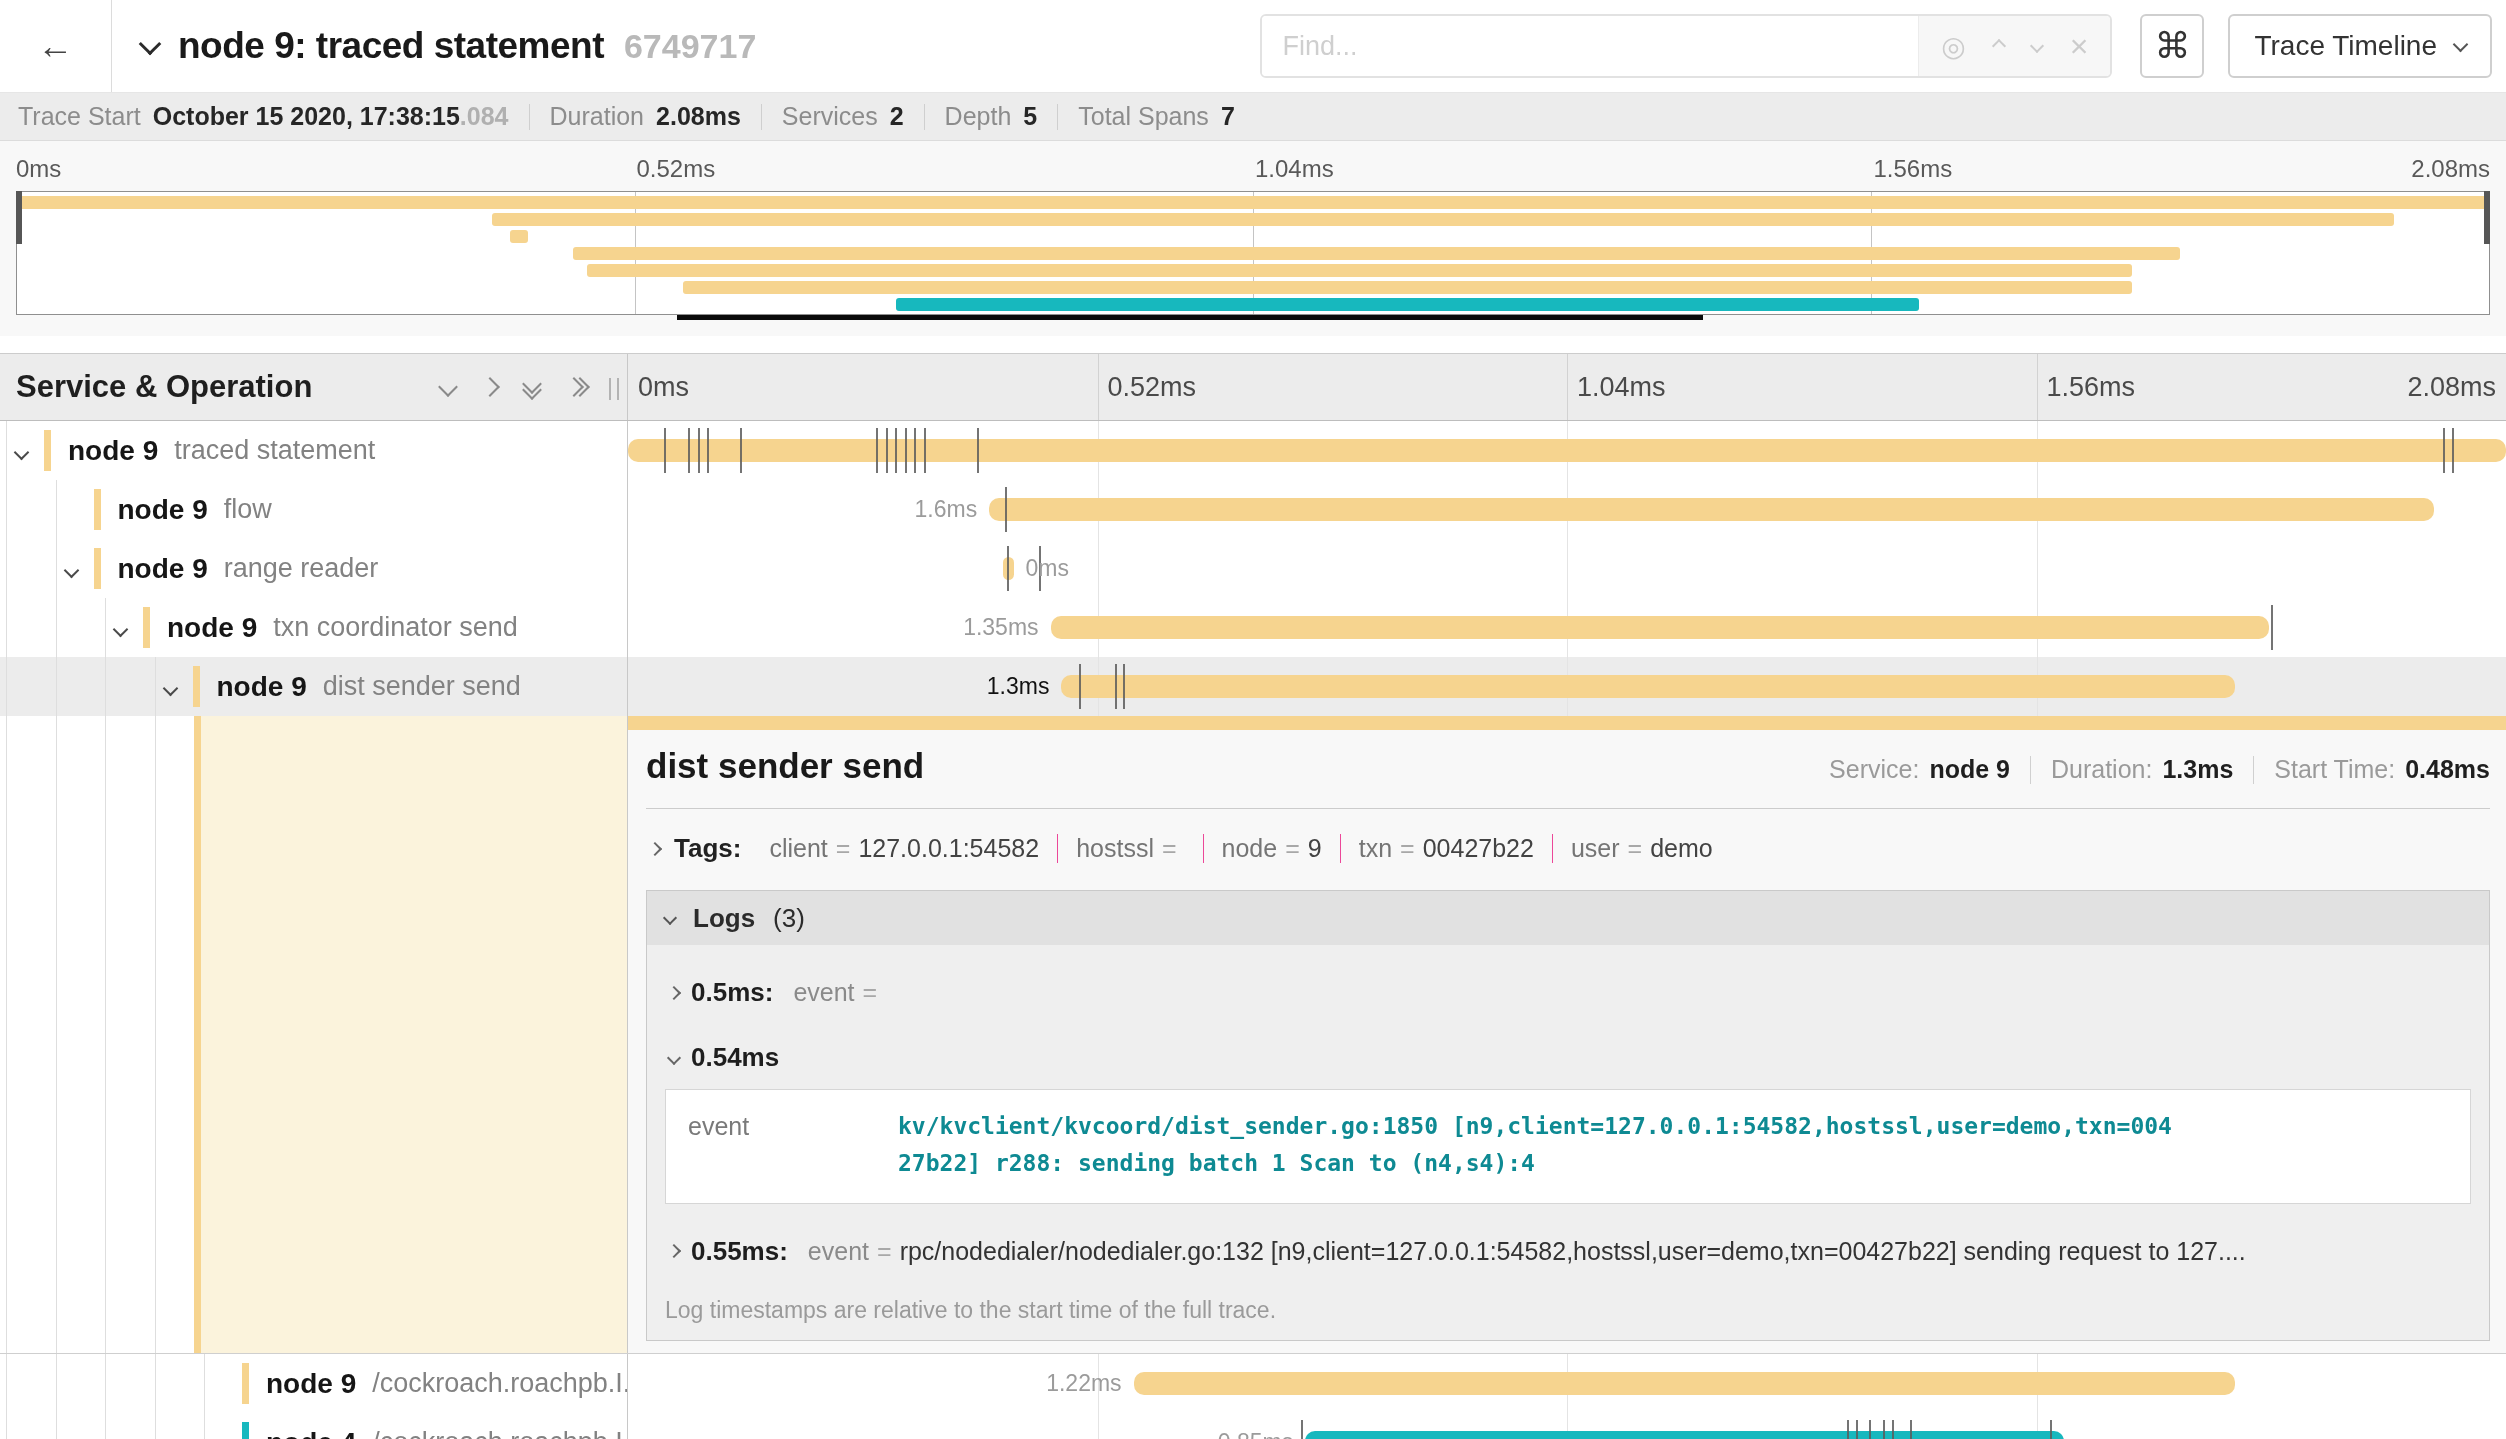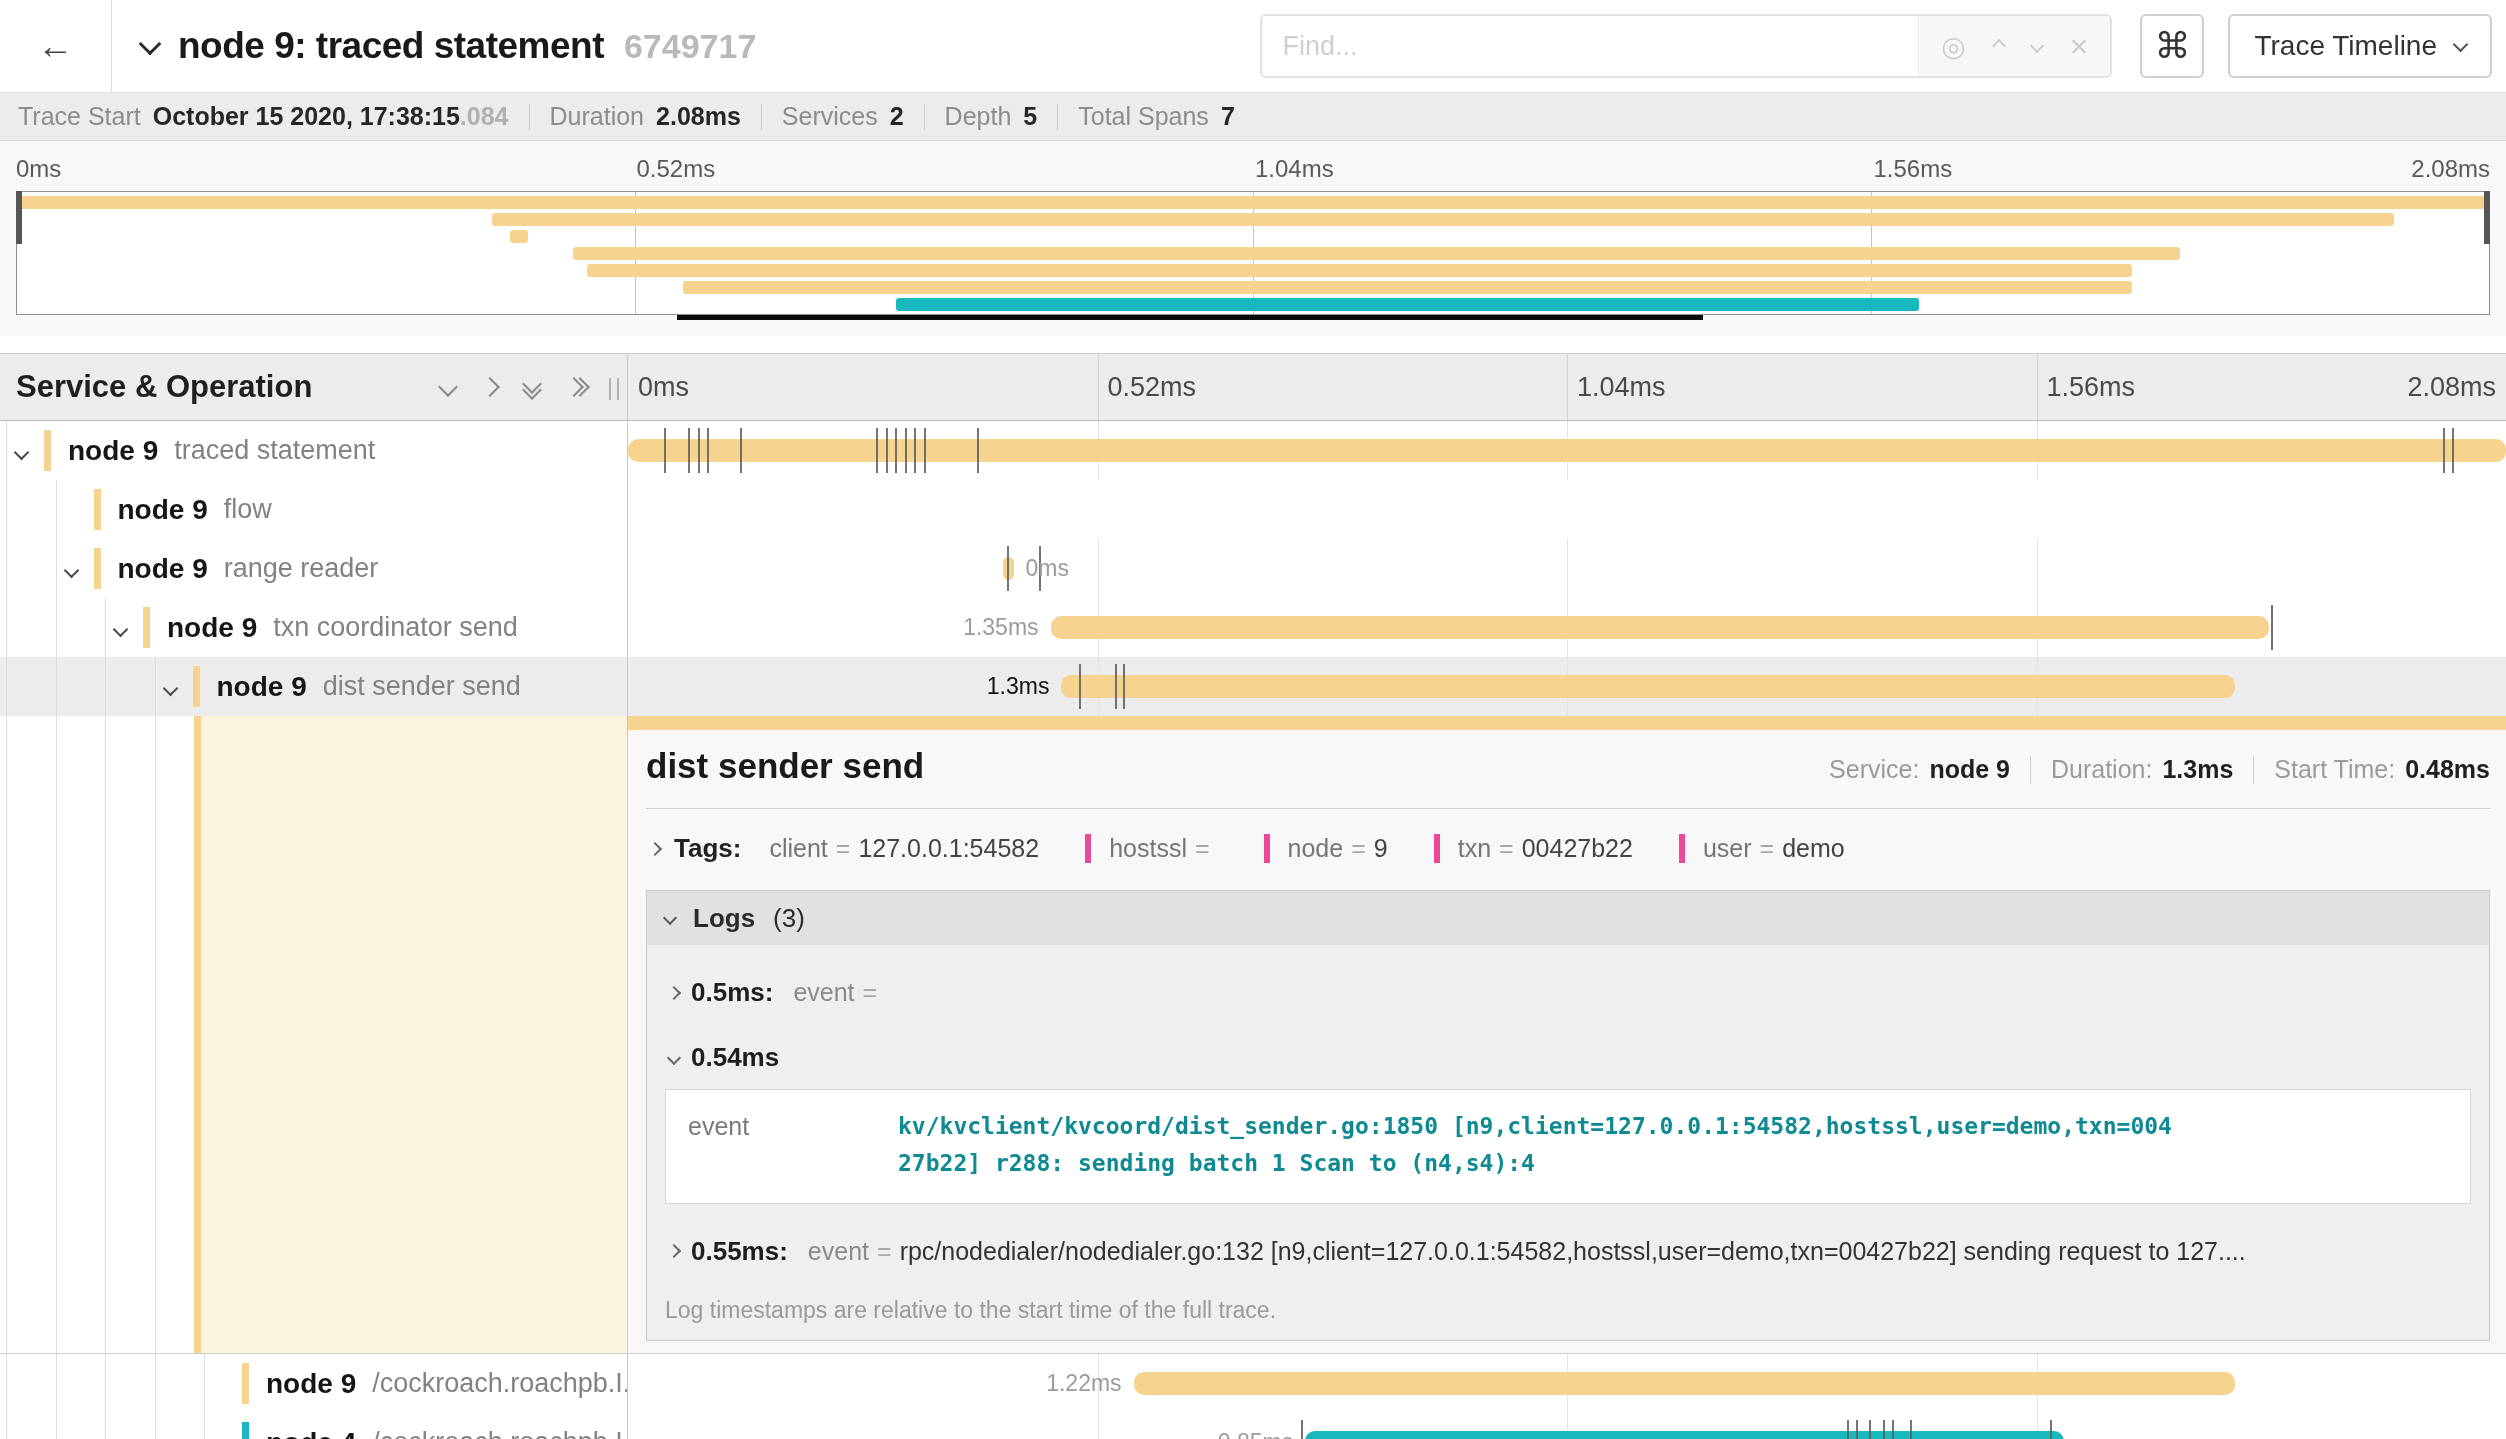--- a/index.html
+++ b/index.html
@@ -98,21 +98,21 @@
   .dtitle { font-size:35px; font-weight:bold; color:#1a1a1a; }
   .dmeta { margin-left:auto; display:flex; align-items:center; font-size:25px; }
   .dmeta .lbl { color:#9a9a9a; margin-right:10px; }
   .dmeta .val { color:#1f1f1f; font-weight:bold; }
   .dsep { width:1px; height:28px; background:#d0d0d0; margin:0 20px; }
   .dhr { border:none; border-top:1px solid #cccccc; margin-top:22px; }
   .tagsrow { margin-top:24px; display:flex; align-items:center; font-size:25px; white-space:nowrap; }
   .tagsrow .tchev { color:#666; margin:0 14px 0 4px; }
   .taglabel { font-weight:bold; color:#222; font-size:26px; margin-right:10px; }
   .tag { padding:0 18px; display:inline-flex; align-items:center; }
-  .tag + .tag { border-left:6px solid #ec4899;margin-left:28px; }
+  .tag + .tag { border-left:1px solid #ec4899; }
   .tag .k { color:#757575; }
   .eq { color:#a8a8a8; margin:0 8px; }
   .tag .v { color:#434343; }
   .logsbox { margin-top:26px; border:1px solid #c9c9c9; background:#efefef; }
   .logshead { height:54px; background:#e1e1e1; display:flex; align-items:center; padding-left:18px; gap:18px; font-size:26px; color:#2b2b2b; cursor:pointer; }
   .logshead .chv { color:#555; }
   .logshead b { font-weight:bold; }
   .logsbody { padding:4px 18px 16px; }
   .lrow { display:flex; align-items:center; margin-top:28px; font-size:25px; white-space:nowrap; overflow:hidden; cursor:pointer; }
   .lrow .chv { flex:none; color:#666; margin:0 12px 0 4px; width:10px; height:10px; border-width:2px; }
@@ -282,20 +282,28 @@
         <div class="trow">
           <div class="tleft">
             <div class="guide" style="left: 6px;"></div>
             <div class="guide" style="left: 55.5px;"></div>
             <div class="chip" style="left: 93.5px; background: rgb(246, 212, 143);"></div>
             <div class="svcwrap" style="left: 117.5px;">
               <span class="svc">node 9</span>
               <span class="op">flow</span>
             </div>
           </div>
+          <div class="tright">
+            <div class="vgrid" style="left: 25%;"></div>
+            <div class="vgrid" style="left: 50%;"></div>
+            <div class="vgrid" style="left: 75%;"></div>
+            <div class="bar" style="left: 19.2308%; width: 76.9231%; background: rgb(246, 212, 143);"></div>
+            <div class="tick" style="left: 20.0481%;"></div>
+            <div class="durlab" style="right: calc(80.7692% + 12px);">1.6ms</div>
+          </div>
         </div>
         <div class="trow">
           <div class="tleft">
             <div class="guide" style="left: 6px;"></div>
             <div class="guide" style="left: 55.5px;"></div>
             <div class="rchev" style="left: 65.5px;"><i class="chv dn"></i></div>
             <div class="chip" style="left: 93.5px; background: rgb(246, 212, 143);"></div>
             <div class="svcwrap" style="left: 117.5px;">
               <span class="svc">node 9</span>
               <span class="op">range reader</span>

